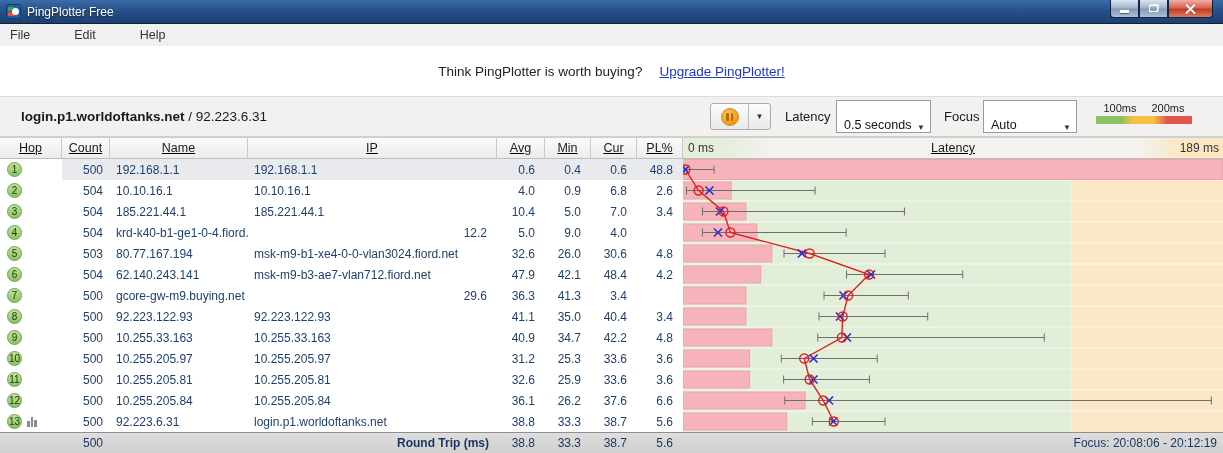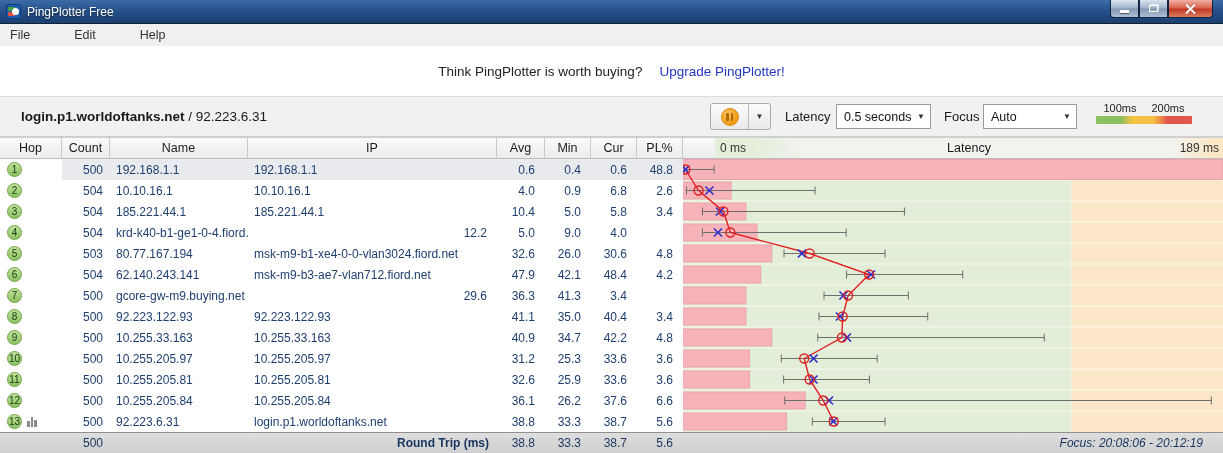--- a/index.html
+++ b/index.html
@@ -22,47 +22,47 @@
   .glyph-x i { position:absolute; left:-1px; top:4.5px; width:13px; height:2.4px; background:#fff; border-radius:1px; box-shadow:0 0 1px rgba(0,0,0,.4); }
   .glyph-x i:first-child { transform:rotate(45deg); }
   .glyph-x i:last-child { transform:rotate(-45deg); }
 
   
   .menubar { height:22px; background:#f0f0f0; display:flex; align-items:center; border-bottom:1px solid #f0f0f0;gap:24px; }
   .menu-item { font-size:12.5px; color:#333; padding:2px 10px; }
 
   
   .upgrade-bar { height:50px; background:#fff; display:flex; align-items:center; justify-content:center; font-size:13.5px; color:#222; }
-  .upgrade-link { color:#2336c4; margin-left:17px; cursor:pointer; }
+  .upgrade-link { color:#2336c4; text-decoration:underline; margin-left:17px; cursor:pointer; }
 
   
   .toolbar { height:41px; background:#f2f1f0; border-top:1px solid #dcdcdc; border-bottom:1px solid #cfcfcf; display:flex; align-items:center; position:relative; }
   .target { margin-left:21px; font-size:13.5px; color:#1a1a1a; white-space:nowrap; }
   .target b { font-weight:bold; }
   .pause-split { position:absolute; left:710px; display:flex; height:27px; border:1px solid #ababab; border-radius:3px; background:linear-gradient(#fcfcfc,#e9e9e9); overflow:hidden; }
   .pause-main { width:38px; display:flex; align-items:center; justify-content:center; border-right:1px solid #bcbcbc; }
   .pause-circle { width:18px; height:18px; border-radius:50%; background:radial-gradient(circle at 35% 30%, #fbc160, #f09c18 70%); border:1px solid #d88a10; display:flex; align-items:center; justify-content:center; gap:2px; }
   .pause-circle i { display:block; width:2.5px; height:8px; background:#b36a00; border-radius:1px; }
   .pause-arrow { width:21px; display:flex; align-items:center; justify-content:center; font-size:8px; color:#333; }
   .tb-label { position:absolute; font-size:13px; color:#1a1a1a; }
   .lbl-interval { left:785px; }
   .lbl-focus { left:944px;text-align:right; }
-  .combo { position:absolute; height:25px; background:#fff; border:1px solid #9a9a9a; display:flex; align-items:center; font-size:12.5px; color:#111; padding-left:7px; }
+  .combo { position:absolute; height:33px; background:#fff; border:1px solid #9a9a9a; display:flex; align-items:flex-end; font-size:12.5px; color:#111; padding-left:7px; }
   .combo-interval { left:836px; width:95px; }
   .combo-focus { left:983px; width:94px; }
   .combo .arrow { position:absolute; right:5px; font-size:8px; color:#333; }
   .legend { position:absolute; left:1096px; top:5px; width:96px; }
   .legend-labels { display:flex; justify-content:space-around; font-size:11px; color:#222; margin-bottom:2px; }
   .legend-bar { height:8px; border-radius:1px; }
 
   
   .grid-header, .grid-row, .footer { display:grid; grid-template-columns:62px 48px 138px 249px 48px 46px 46px 46px 540px; }
-  .grid-header { height:22px; background:linear-gradient(#fafafa,#ececec); border-top:1px solid #cfcfcf; border-bottom:1px solid #bdbdbd; }
+  .grid-header { height:22px; background:linear-gradient(#fafafa,#ececec); border-top:1px solid #cfcfcf; border-bottom:1px solid #bdbdbd;text-decoration:underline; }
   .grid-header .hcell { display:flex; align-items:center; justify-content:center; font-size:12.5px; color:#1a1a1a; border-right:1px solid #c9c9c9; }
-  .latency-head { position:relative; display:flex; align-items:center; justify-content:center; font-size:12.5px; color:#1a1a1a; background:linear-gradient(90deg,#e4efda 0px,#e4efda 40px,#f2f2ef 90px,#f2f2ef 455px,#fbe7c3 500px,#fbe7c3 540px);margin-left:32px; }
+  .latency-head { position:relative; display:flex; align-items:center; justify-content:center; font-size:12.5px; color:#1a1a1a; background:linear-gradient(90deg,#e4efda 0px,#e4efda 40px,#f2f2ef 90px,#f2f2ef 455px,#fbe7c3 500px,#fbe7c3 540px); }
   .ms-left { position:absolute; left:5px; font-size:12px; color:#333; }
   .ms-right { position:absolute; right:4px; font-size:12px; color:#333; }
 
   .grid-body { position:relative; height:273px; background:#fff; }
   .grid-row { height:21px; background:#fff; }
   .grid-row .cell { font-size:12px; color:#1e3f70; display:flex; align-items:center; white-space:nowrap; overflow:hidden; }
   .grid-row.selected .cell:not(.hop-cell) { background:#e8eaed; }
   .hop-cell { padding-left:7px; gap:5px; }
   .hop-badge { width:15px; height:15px; border-radius:50%; background:linear-gradient(#c1e29a,#8cc063); border:1px solid #6da344; color:#173c10; font-size:10px; display:flex; align-items:center; justify-content:center; flex:none; }
   .stats-icon { display:flex; align-items:flex-end; gap:1px; height:10px; }
@@ -70,21 +70,21 @@
   .stats-icon i:nth-child(1){height:6px;} .stats-icon i:nth-child(2){height:10px;} .stats-icon i:nth-child(3){height:7px;}
   .num { justify-content:flex-end; padding-right:10px; }
   .cnt { justify-content:flex-end; padding-right:7px; }
   .txt { padding-left:6px; }
   .graph-holder { position:absolute; left:683px; top:0; width:540px; height:273px; }
 
   
   .footer { height:21px; background:linear-gradient(#dedede,#cfcfcf); border-top:1px solid #8f8f8f; }
   .footer .fcell { display:flex; align-items:center; font-size:12px; color:#17355f; white-space:nowrap; }
   .footer .lbl { justify-content:flex-end; font-weight:bold; padding-right:8px; }
-  .footer .focus-cell { justify-content:flex-end; padding-right:20px;font-style:italic; }
+  .footer .focus-cell { justify-content:flex-end; padding-right:6px; }
 </style>
 </head>
 <body>
 
 <div class="titlebar">
   <div class="app-icon">
       <i class="stripe-g"></i>
       <i class="stripe-r"></i>
       <i class="dot"></i>
     </div>
@@ -199,21 +199,21 @@
       <div class="grid-row">
     <div class="cell hop-cell">
       <span class="hop-badge">3</span>
 
     </div>
     <div class="cell cnt">504</div>
     <div class="cell txt">185.221.44.1</div>
     <div class="cell txt">185.221.44.1</div>
     <div class="cell num">10.4</div>
     <div class="cell num">5.0</div>
-    <div class="cell num">5.8</div>
+    <div class="cell num">7.0</div>
     <div class="cell num">3.4</div>
     <div></div>
   </div>
       <div class="grid-row">
     <div class="cell hop-cell">
       <span class="hop-badge">4</span>
 
     </div>
     <div class="cell cnt">504</div>
     <div class="cell txt">krd-k40-b1-ge1-0-4.fiord.net</div>

